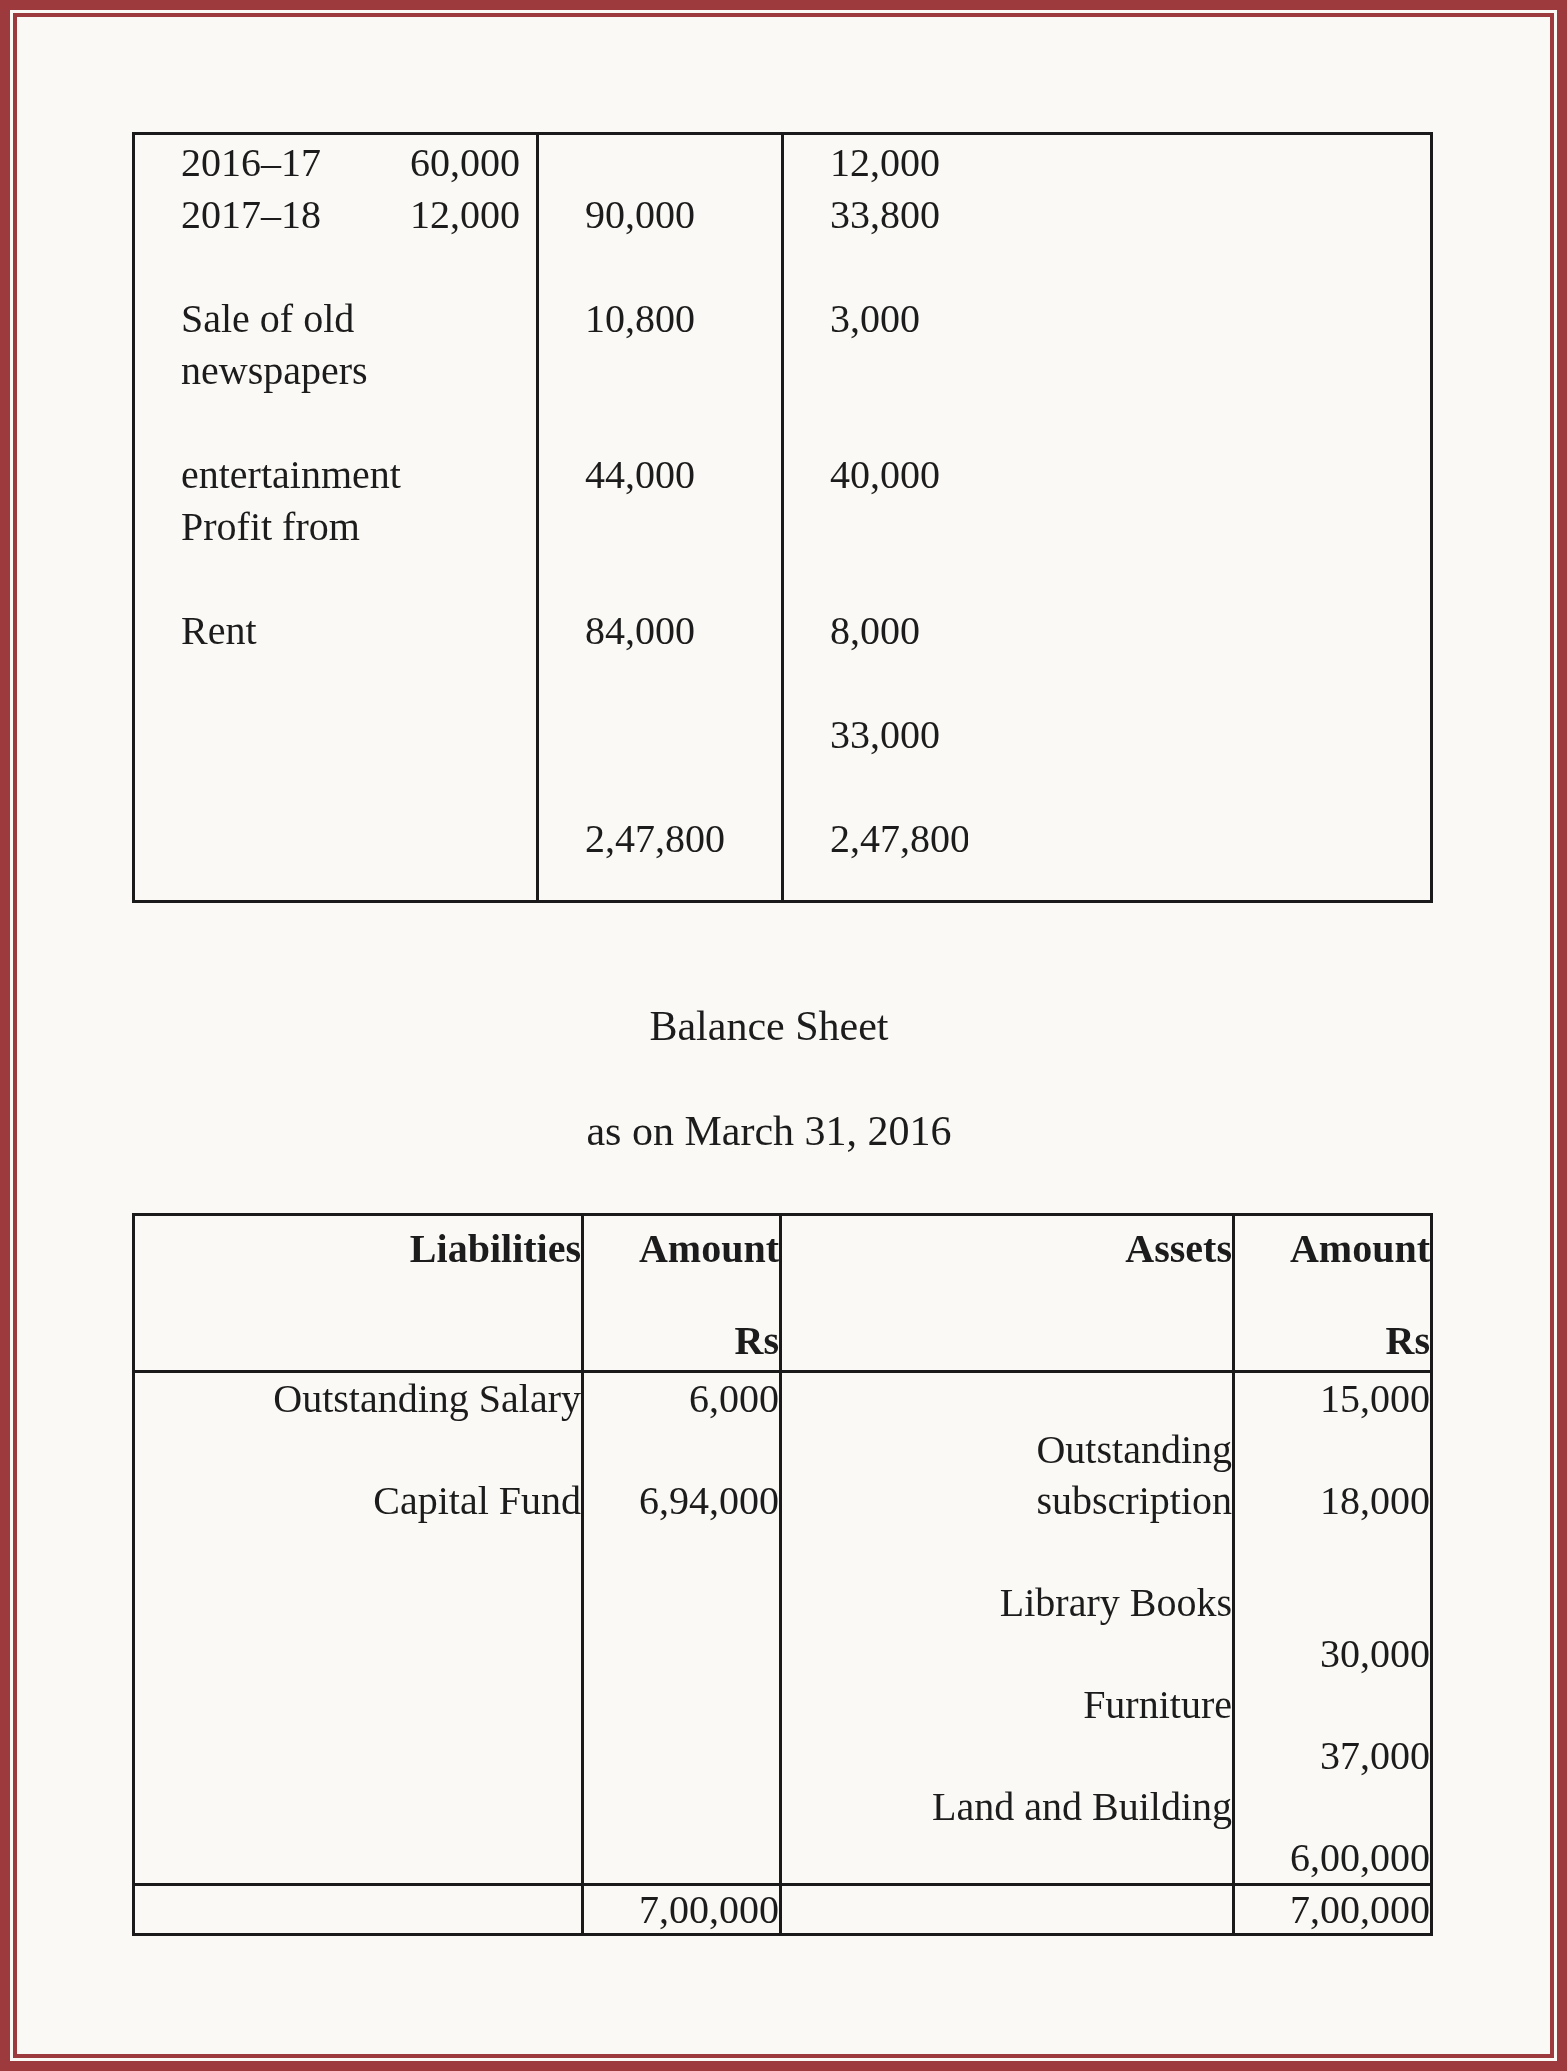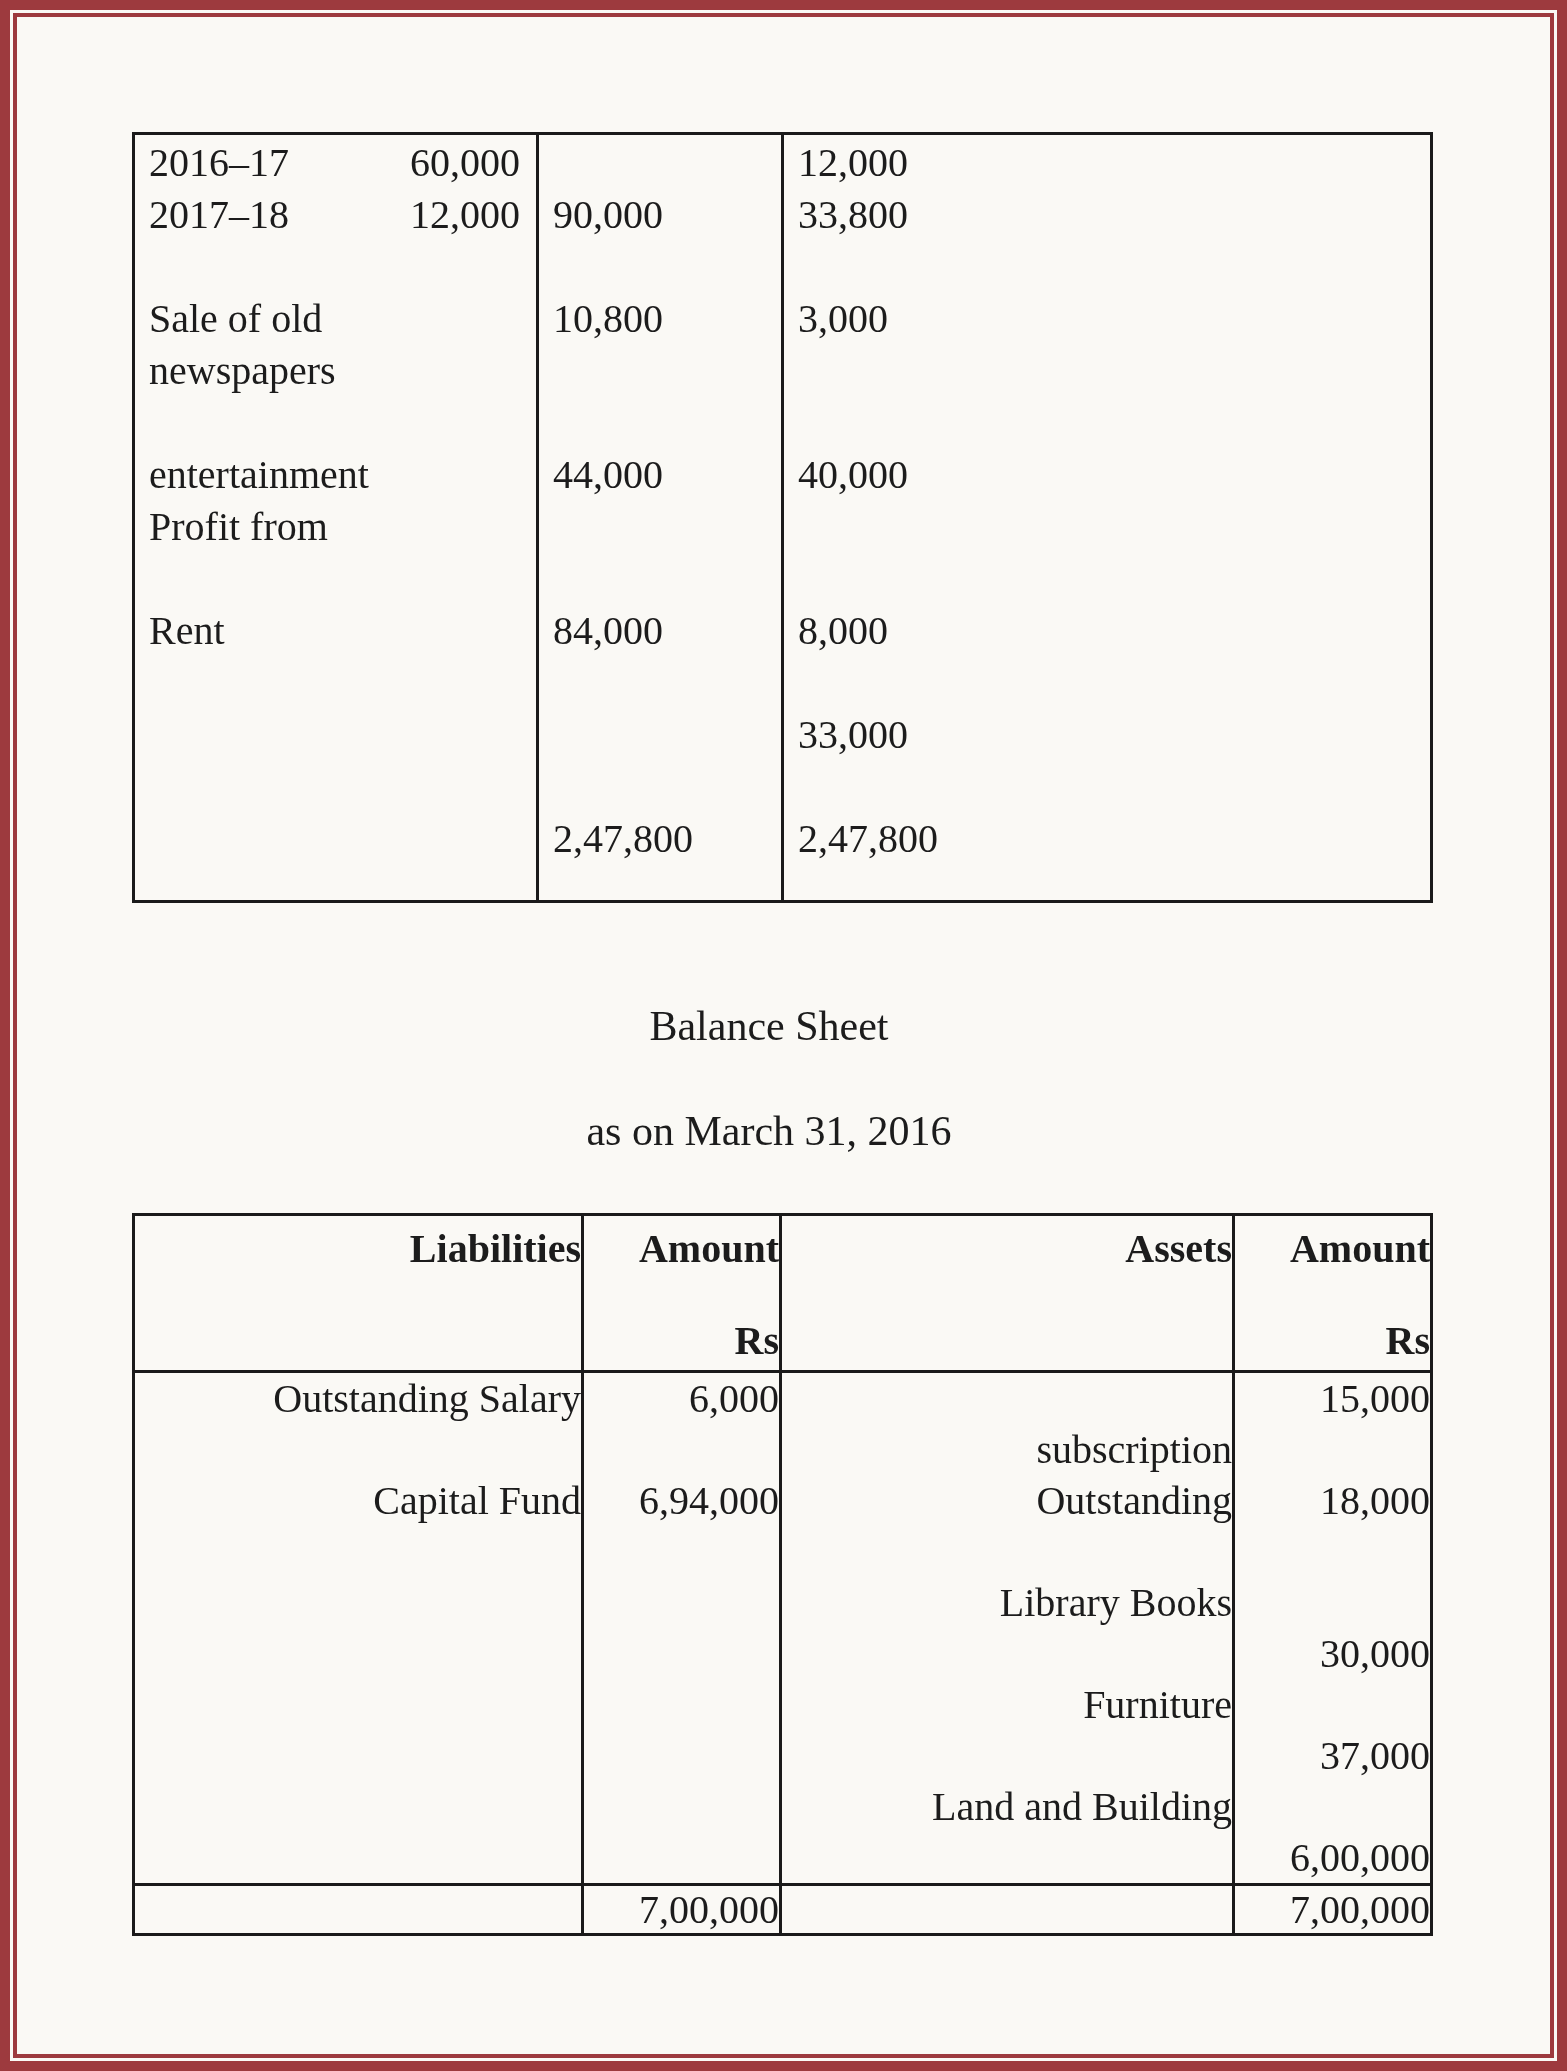--- a/index.html
+++ b/index.html
@@ -7,21 +7,21 @@
     width:1567px;height:2071px;
     font-family:"Liberation Serif","DejaVu Serif",serif;
     background:#faf9f5;
   }
   .page{position:relative;width:1567px;height:2071px;background:#faf9f5;color:#1c1c1c;overflow:hidden;}
   
   .frame-outer{position:absolute;inset:0;border:10px solid #9d3a3e;pointer-events:none;z-index:3;}
   .frame-inner{position:absolute;inset:13px;border:4px solid #9d3a3e;pointer-events:none;z-index:3;}
 
   .tbl{position:absolute;display:flex;border:3px solid #1a1a1a;box-sizing:border-box;background:transparent;z-index:1;}
-  .col{height:100%;box-sizing:border-box;overflow:hidden;}
+  .col{height:100%;box-sizing:border-box;overflow:hidden;padding-left:32px;}
   .col.vline{border-right:3px solid #1a1a1a;}
 
   
   .t1{left:132px;top:132px;width:1301px;height:771px;}
   .t1 .col{padding-top:2px;}
   .t1 .c1{width:404px;}
   .t1 .c2{width:245px;}
   .t1 .c3{width:462px;}
   .t1 .c4{width:184px;}
   .ln{height:52px;line-height:52px;font-size:40px;white-space:nowrap;padding-left:14px;box-sizing:border-box;}
@@ -172,22 +172,22 @@
       <div class="total-ln">7,00,000</div>
     </div>
 
     <div class="col cA vline">
       <div class="hdr">
           <span>Assets</span>
           <span></span>
         </div>
       <div class="gap3"></div>
       <div class="ln"></div>
+      <div class="ln">Outstanding</div>
       <div class="ln">subscription</div>
-      <div class="ln">Outstanding</div>
       <div class="ln"></div>
       <div class="ln">Library Books</div>
       <div class="ln"></div>
       <div class="ln">Furniture</div>
       <div class="ln"></div>
       <div class="ln">Land and Building</div>
       <div class="gap3"></div>
       <div class="total-ln"></div>
     </div>
 

